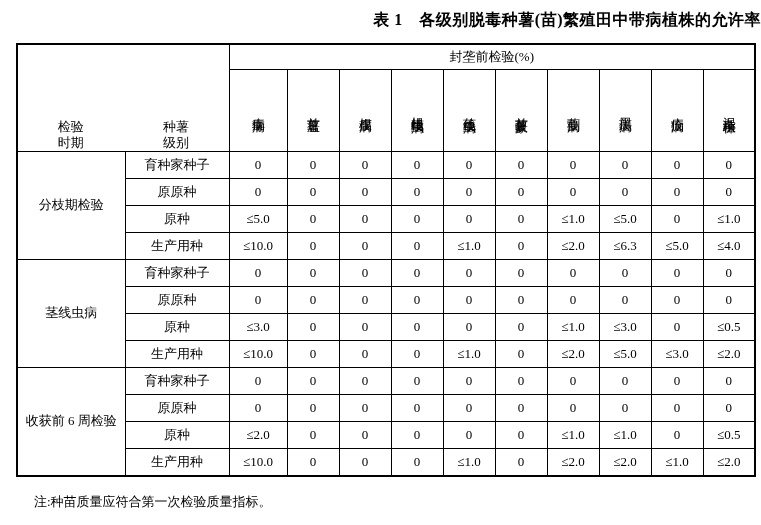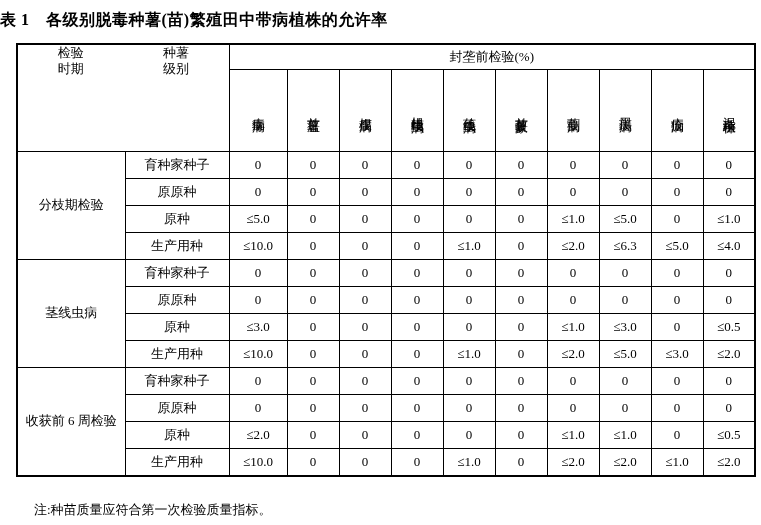--- a/index.html
+++ b/index.html
@@ -16,21 +16,21 @@
     overflow: hidden;
   }
   .page {
     width: 761px;
     height: 525px;
     position: relative;
     box-sizing: border-box;
     padding: 0;
   }
   .title {
-    text-align: left;
+    text-align: right;
     font-size: 16px;
     font-weight: bold;
     letter-spacing: 0.5px;
     padding-top: 10px;
     padding-bottom: 12px;
   }
   .table-wrap {
     padding: 0 16px;
   }
   table.main {
@@ -62,21 +62,21 @@
   .group-head {
     font-size: 13.5px;
     height: 24px;
   }
   .corner-cell {
     position: relative;
     height: 106px;
   }
   .corner-inner {
     display: flex;
-    align-items: flex-start;
+    align-items: flex-end;
     justify-content: space-around;
     height: 100%;
   }
   .corner-label {
     font-size: 13px;
     line-height: 1.25;
     text-align: center;
   }
   .period-cell {
     font-size: 13.5px;
@@ -85,21 +85,21 @@
   .grade-cell {
     font-size: 13px;
     text-align: center;
     width: 104px;
   }
   .val {
     font-size: 13px;
     height: 26px;
   }
   .note {
-    padding: 24px 0 0 34px;
+    padding: 16px 0 0 34px;
     font-size: 13px;
   }
   .row-sep-strong td {
     border-bottom: 2px solid #000;
   }
   .header-sep td, .header-sep th {
     border-bottom: 2px solid #000;
   }
 </style>
 </head>

